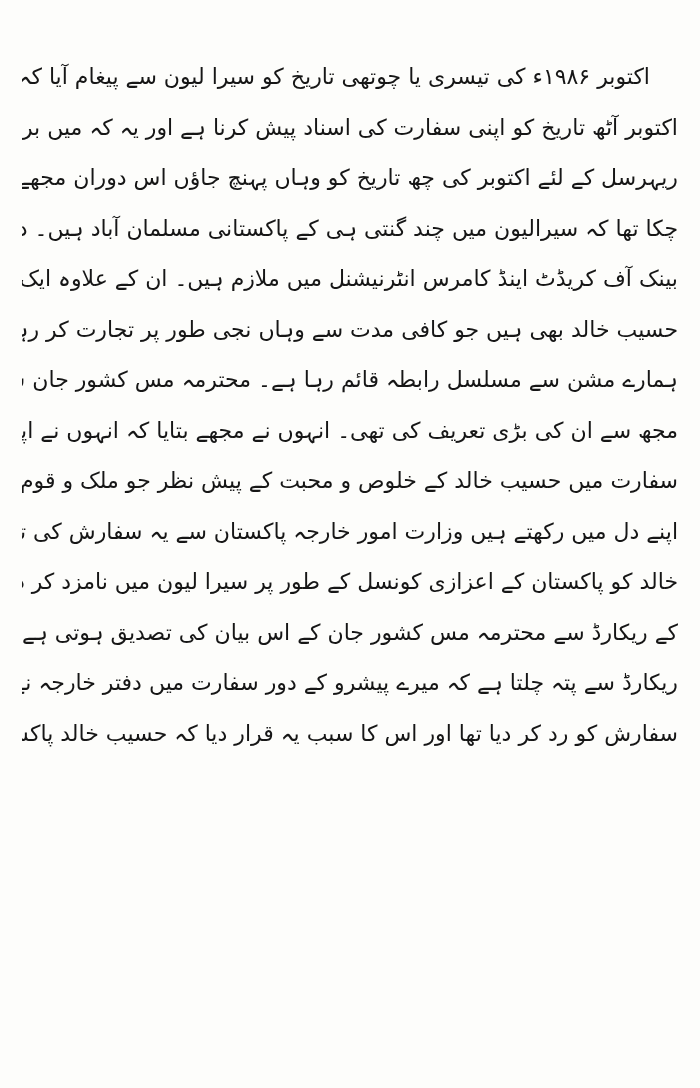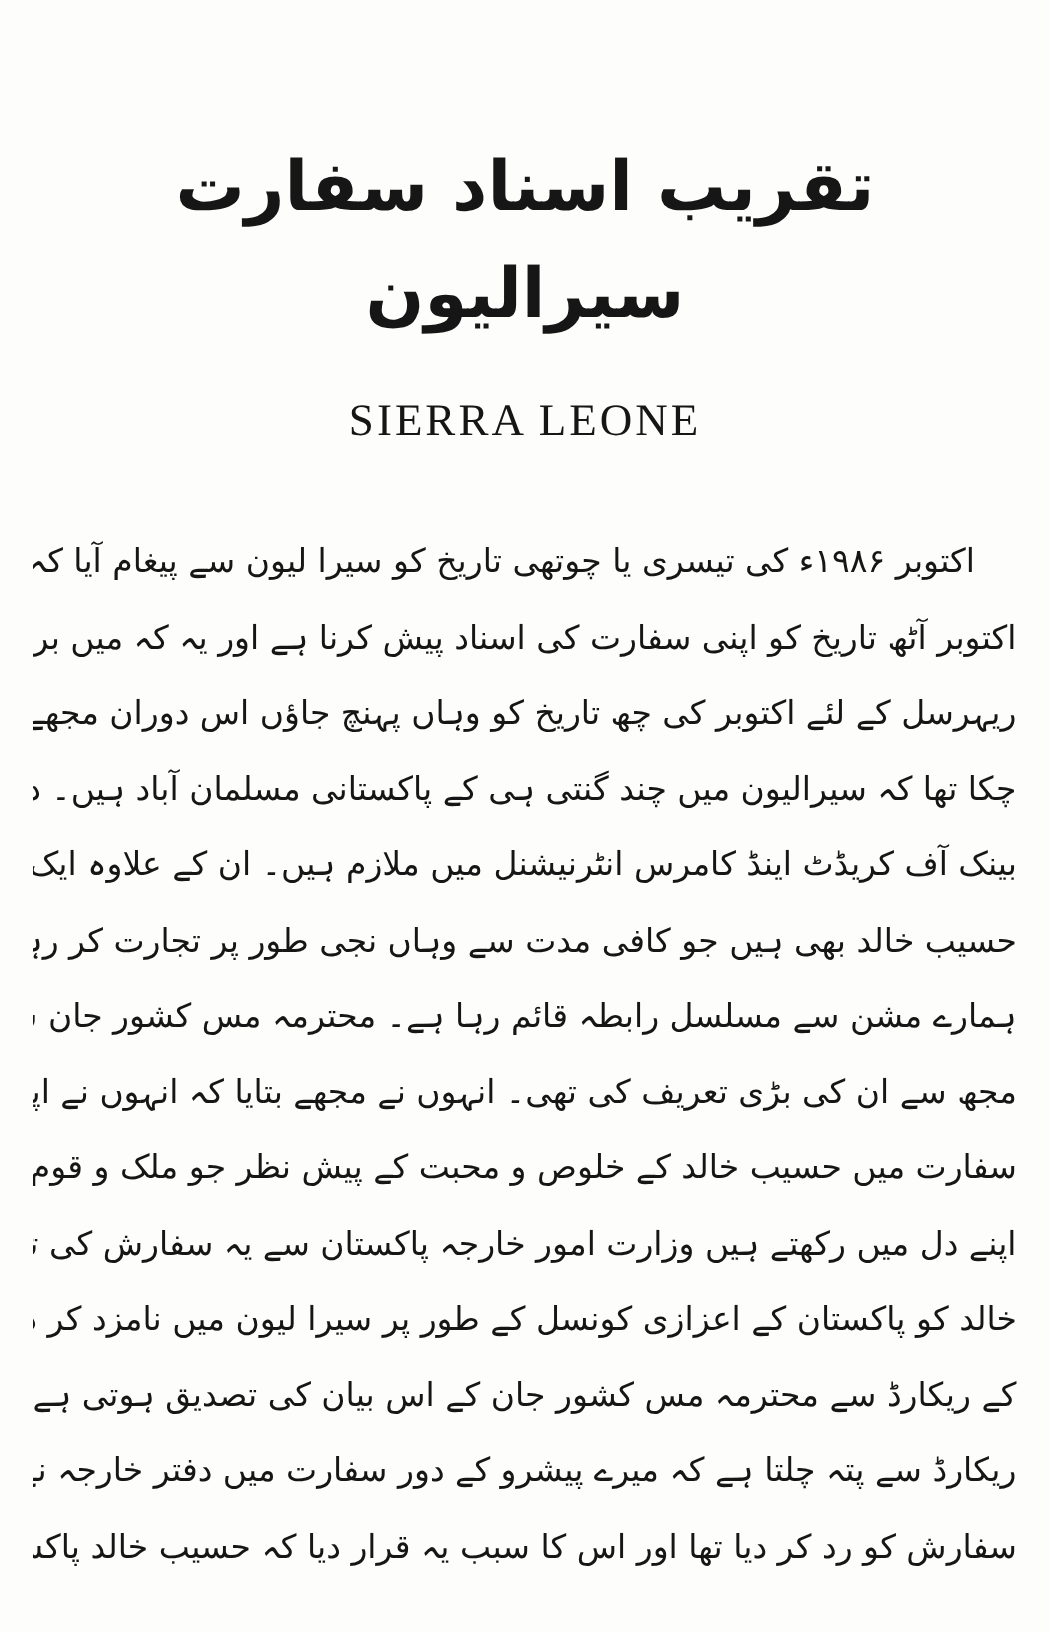--- a/index.html
+++ b/index.html
@@ -60,25 +60,20 @@
   }
   .body-line:first-child {
     text-indent: 28px;
   }
 </style>
 </head>
 <body>
 
 <div class="page">
 
-  <div class="title-block">
-    <div class="title-urdu-1">تقریب اسناد سفارت</div>
-    <div class="title-urdu-2">سیرالیون</div>
-    <div class="title-english">SIERRA LEONE</div>
-  </div>
 
   <div class="body-text">
     <div class="body-line">اکتوبر ۱۹۸۶ء کی تیسری یا چوتھی تاریخ کو سیرا لیون سے پیغام آیا کہ مجھے وہاں</div>
     <div class="body-line">اکتوبر آٹھ تاریخ کو اپنی سفارت کی اسناد پیش کرنا ہے اور یہ کہ میں بریفنگ اور</div>
     <div class="body-line">ریہرسل کے لئے اکتوبر کی چھ تاریخ کو وہاں پہنچ جاؤں اس دوران مجھے یہ بھی معلوم ہو</div>
     <div class="body-line">چکا تھا کہ سیرالیون میں چند گنتی ہی کے پاکستانی مسلمان آباد ہیں۔ دو یا تین پاکستانی تو</div>
     <div class="body-line">بینک آف کریڈٹ اینڈ کامرس انٹرنیشنل میں ملازم ہیں۔ ان کے علاوہ ایک پاکستانی تاجر</div>
     <div class="body-line">حسیب خالد بھی ہیں جو کافی مدت سے وہاں نجی طور پر تجارت کر رہے ہیں۔ موصوف کا</div>
     <div class="body-line">ہمارے مشن سے مسلسل رابطہ قائم رہا ہے۔ محترمہ مس کشور جان سابق سفیر نے بھی</div>
     <div class="body-line">مجھ سے ان کی بڑی تعریف کی تھی۔ انہوں نے مجھے بتایا کہ انہوں نے اپنے دور</div>

